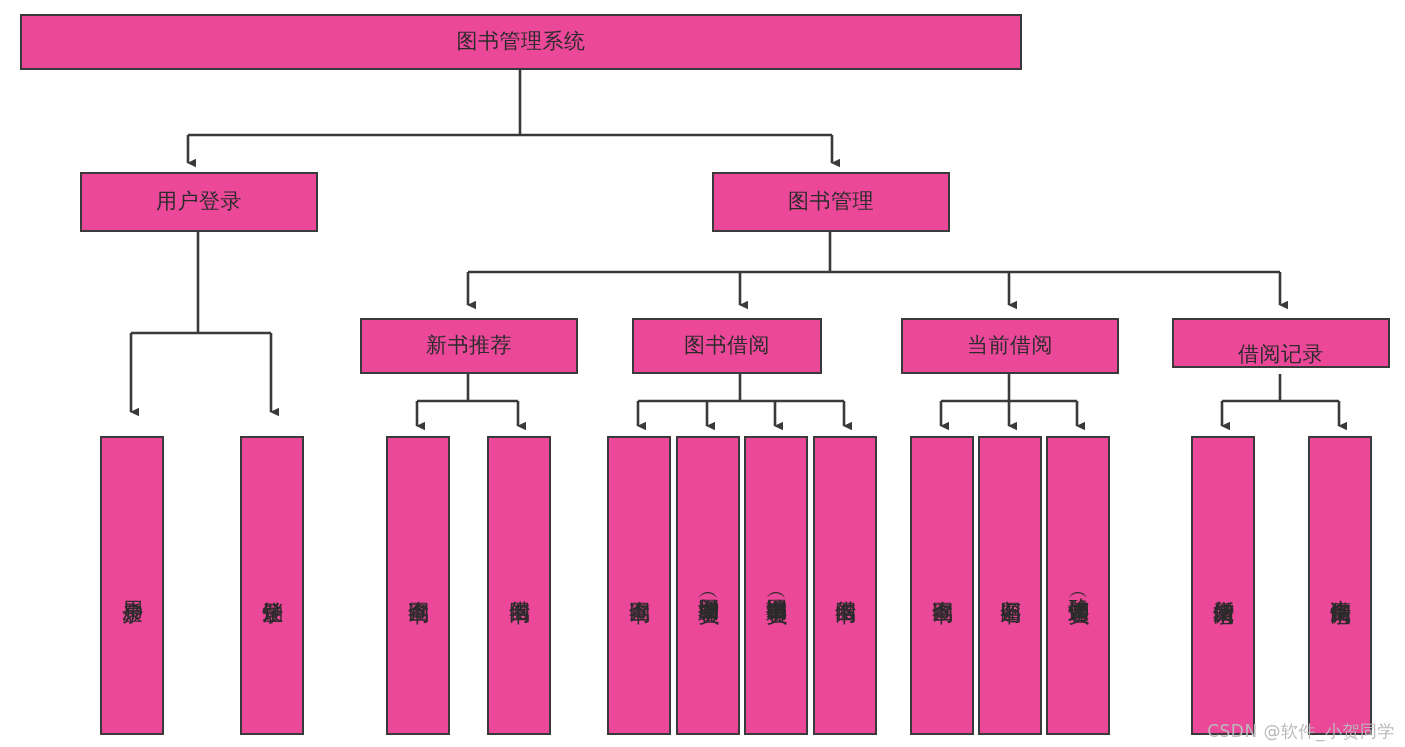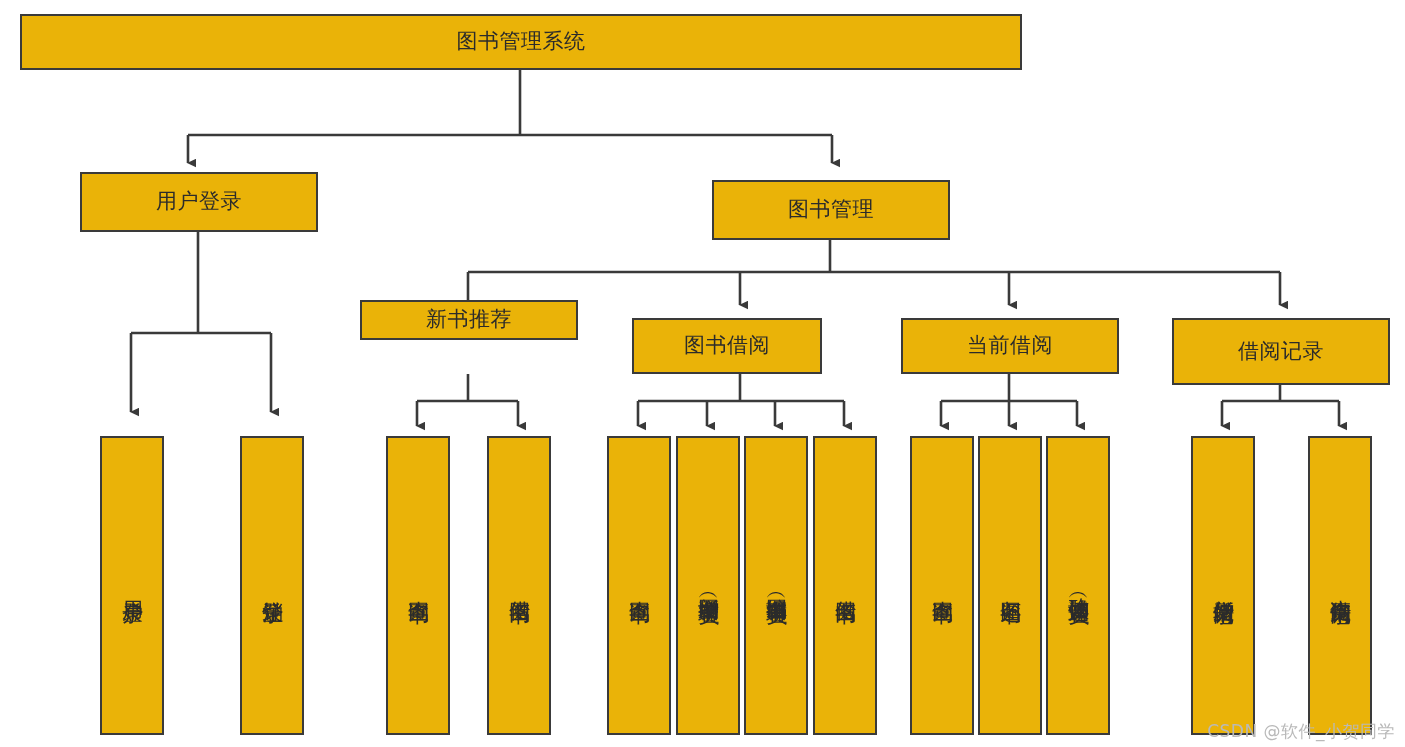--- a/index.html
+++ b/index.html
@@ -21,21 +21,21 @@
   #diagram-svg {
     position: absolute;
     left: 0;
     top: 0;
     width: 1405px;
     height: 747px;
   }
   .node-box {
     position: absolute;
     box-sizing: border-box;
-    background: #eab308;
+    background: #ec4899;
     border: 2px solid #3a3a3a;
     display: flex;
     align-items: center;
     justify-content: center;
     color: #2b2b2b;
   }
   .node-label-h {
     font-size: 21px;
     line-height: 1.1;
     letter-spacing: 0.5px;
@@ -123,37 +123,37 @@
   </svg>
 
   <div class="node-box" style="left:20px; top:14px; width:1002px; height:56px;">
     <span class="node-label-h">图书管理系统</span>
   </div>
 
   <div class="node-box" style="left:80px; top:172px; width:238px; height:60px;">
     <span class="node-label-h">用户登录</span>
   </div>
 
-  <div class="node-box" style="left:712px; top:172px; width:238px; height:60px;margin-top:8px;">
+  <div class="node-box" style="left:712px; top:172px; width:238px; height:60px;">
     <span class="node-label-h">图书管理</span>
   </div>
 
-  <div class="node-box" style="left:360px; top:300px; width:218px; height:40px;">
+  <div class="node-box" style="left:360px; top:318px; width:218px; height:56px;">
     <span class="node-label-h">新书推荐</span>
   </div>
 
   <div class="node-box" style="left:632px; top:318px; width:190px; height:56px;">
     <span class="node-label-h">图书借阅</span>
   </div>
 
   <div class="node-box" style="left:901px; top:318px; width:218px; height:56px;">
     <span class="node-label-h">当前借阅</span>
   </div>
 
-  <div class="node-box" style="left:1172px; top:318px; width:218px; height:67px;">
+  <div class="node-box" style="left:1172px; top:318px; width:218px; height:50px;align-items:flex-end;">
     <span class="node-label-h">借阅记录</span>
   </div>
 
   <div class="node-box leaf-box" style="left:100px; top:436px; width:64px; height:299px;">
     <span class="node-label-v">用户登录</span>
   </div>
 
   <div class="node-box leaf-box" style="left:240px; top:436px; width:64px; height:299px;">
     <span class="node-label-v">注销登录</span>
   </div>

